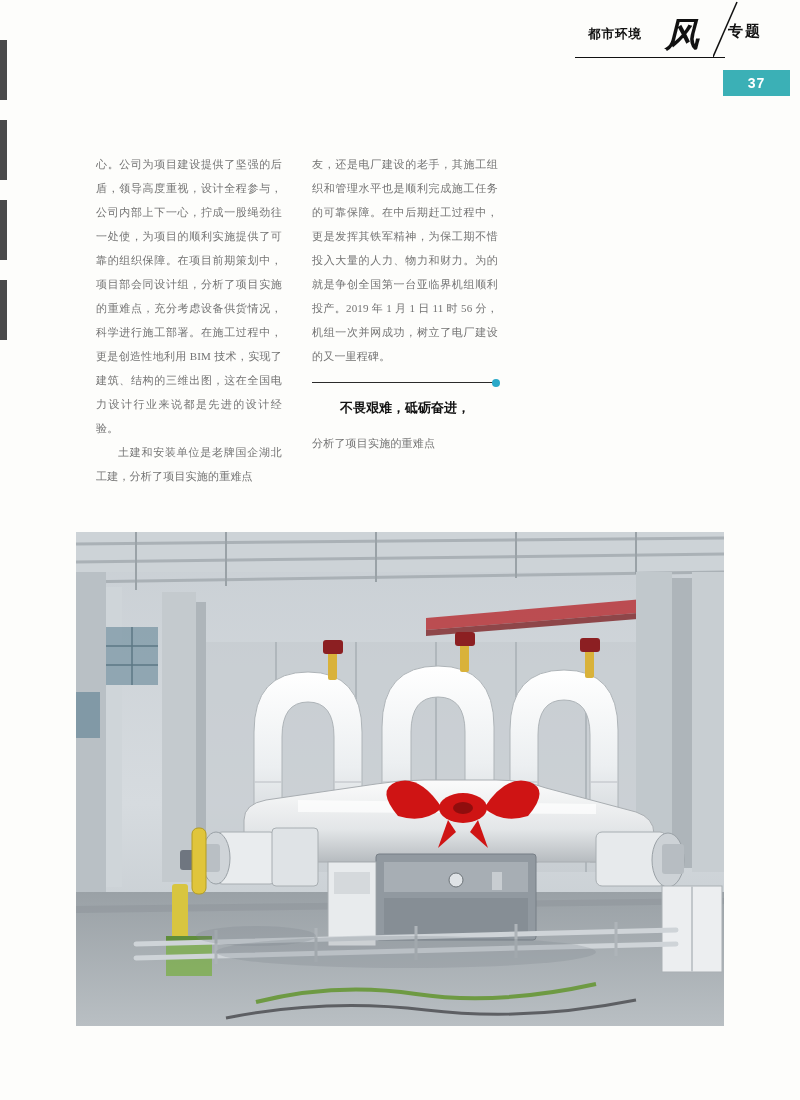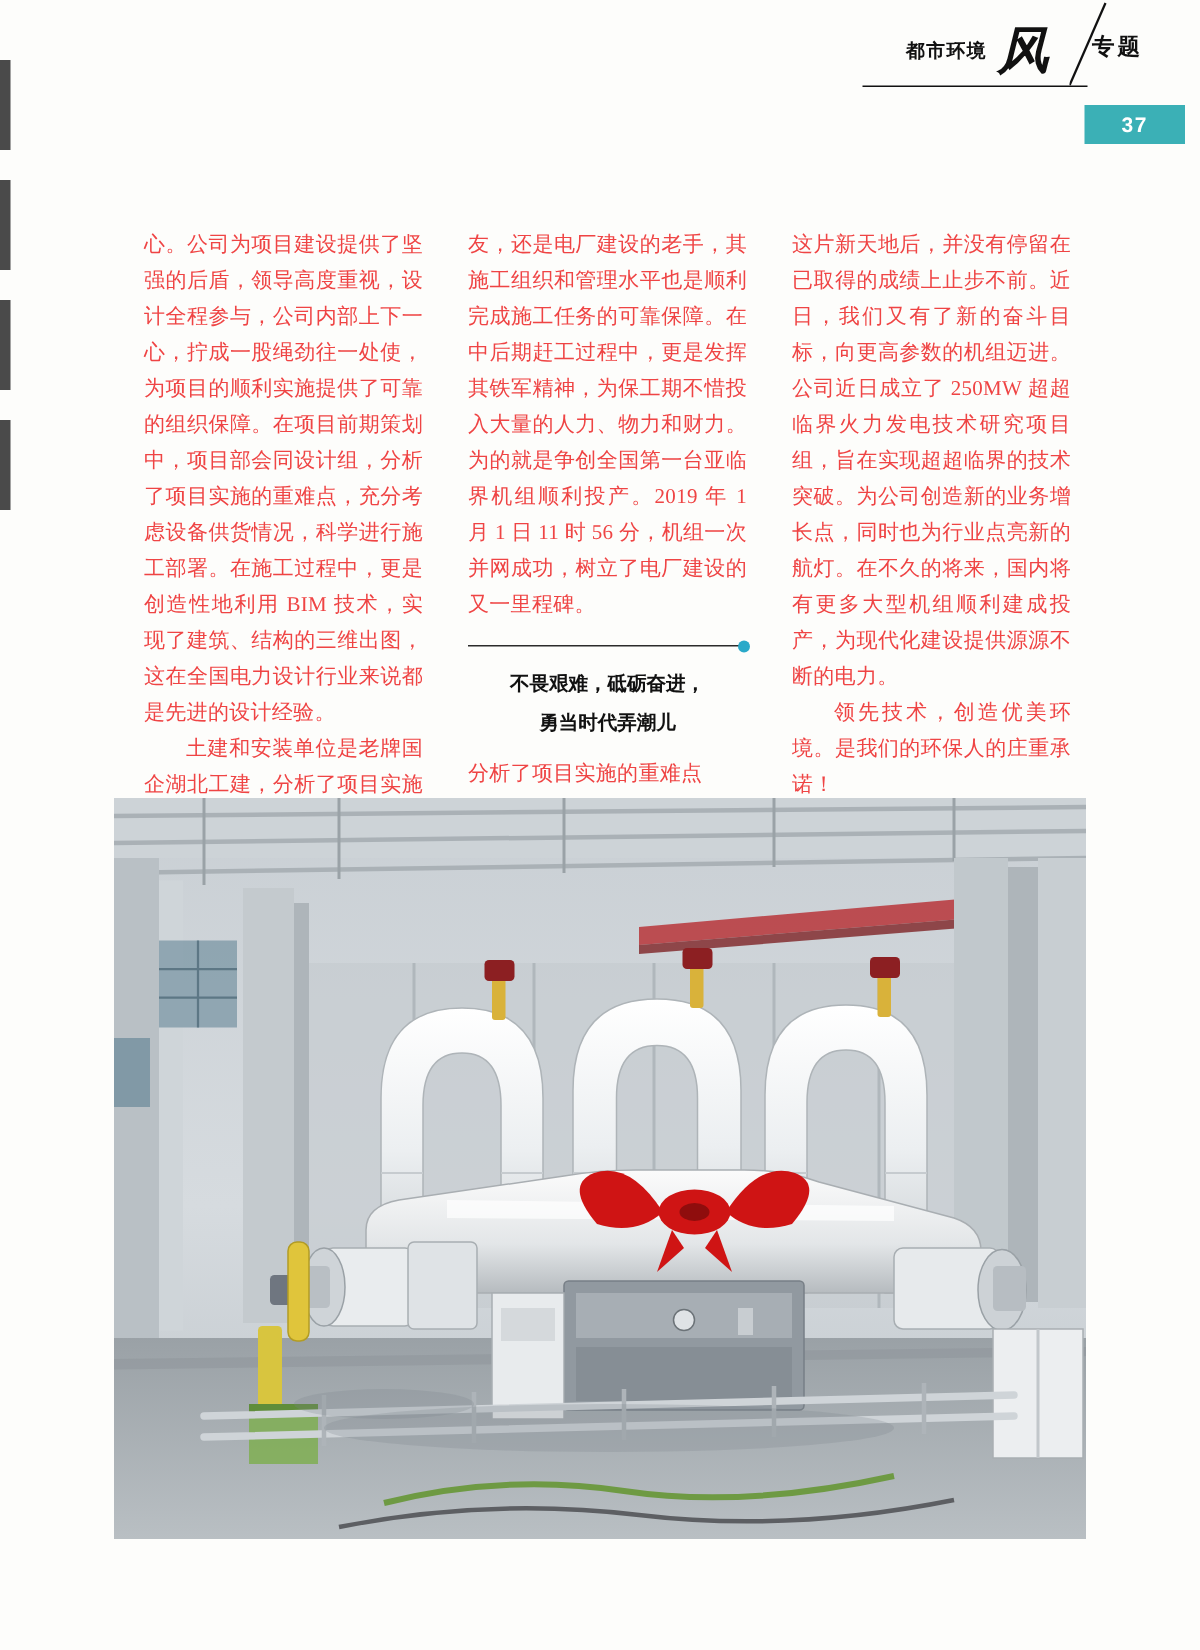--- a/index.html
+++ b/index.html
@@ -46,21 +46,21 @@
   .header-rule {
     position: absolute;
     left: 575px;
     top: 0;
     width: 150px;
     height: 57px;
     border-bottom: 1.5px solid #111;
   }
   .masthead {
     position: absolute;
-    left: 604px;
+    left: 588px;
     top: 26px;
     font-size: 12.5px;
     letter-spacing: 1px;
     color: #111;
     font-family: "Liberation Sans", sans-serif;
     font-weight: bold;
   }
   .logo-mark {
     position: absolute;
     left: 662px;
@@ -116,23 +116,23 @@
     top: 152px;
     width: 620px;
     display: flex;
     gap: 30px;
   }
   .col {
     width: 186px;
   }
   .col p {
     margin: 0 0 0 0;
-    font-size: 14px;
+    font-size: 11px;
     line-height: 24px;
-    color: #ef4444;
+    color: #737373;
     text-align: justify;
     text-justify: inter-ideograph;
     letter-spacing: 0.2px;
   }
   .col p + p { margin-top: 0; }
   .indent { text-indent: 2em; }
 
   .pull-quote-rule {
     width: 186px;
     height: 0;
@@ -210,30 +210,24 @@
       <p class="indent">土建和安装单位是老牌国企湖北工建，分析了项目实施的重难点</p>
     </div>
 
     <div class="col">
       <p>友，还是电厂建设的老手，其施工组织和管理水平也是顺利完成施工任务的可靠保障。在中后期赶工过程中，更是发挥其铁军精神，为保工期不惜投入大量的人力、物力和财力。为的就是争创全国第一台亚临界机组顺利投产。2019 年 1 月 1 日 11 时 56 分，机组一次并网成功，树立了电厂建设的又一里程碑。</p>
       <div class="pull-quote-rule">
         <span class="pull-quote-dot"></span>
       </div>
       <div class="pull-quote">
         <div>不畏艰难，砥砺奋进，</div>
-        <div>勇当时代弄潮儿</div>
       </div>
       <p style="margin-top:10px;">分析了项目实施的重难点</p>
     </div>
 
-    <div class="col">
-      <p>这片新天地后，并没有停留在已取得的成绩上止步不前。近日，我们又有了新的奋斗目标，向更高参数的机组迈进。公司近日成立了 250MW 超超临界火力发电技术研究项目组，旨在实现超超临界的技术突破。为公司创造新的业务增长点，同时也为行业点亮新的航灯。在不久的将来，国内将有更多大型机组顺利建成投产，为现代化建设提供源源不断的电力。</p>
-      <p class="indent">领先技术，创造优美环境。是我们的环保人的庄重承诺！</p>
-      <div class="byline">工程部项目管理室 刘奇</div>
-    </div>
 
   </div>
 
   <div class="photo">
     <svg width="648" height="494" viewBox="0 0 648 494">
       <defs>
         <linearGradient id="hallwall" x1="0" y1="0" x2="0" y2="1">
           <stop offset="0%" stop-color="#c9cfd4"></stop>
           <stop offset="55%" stop-color="#d6dbdf"></stop>
           <stop offset="100%" stop-color="#bdc4c9"></stop>

